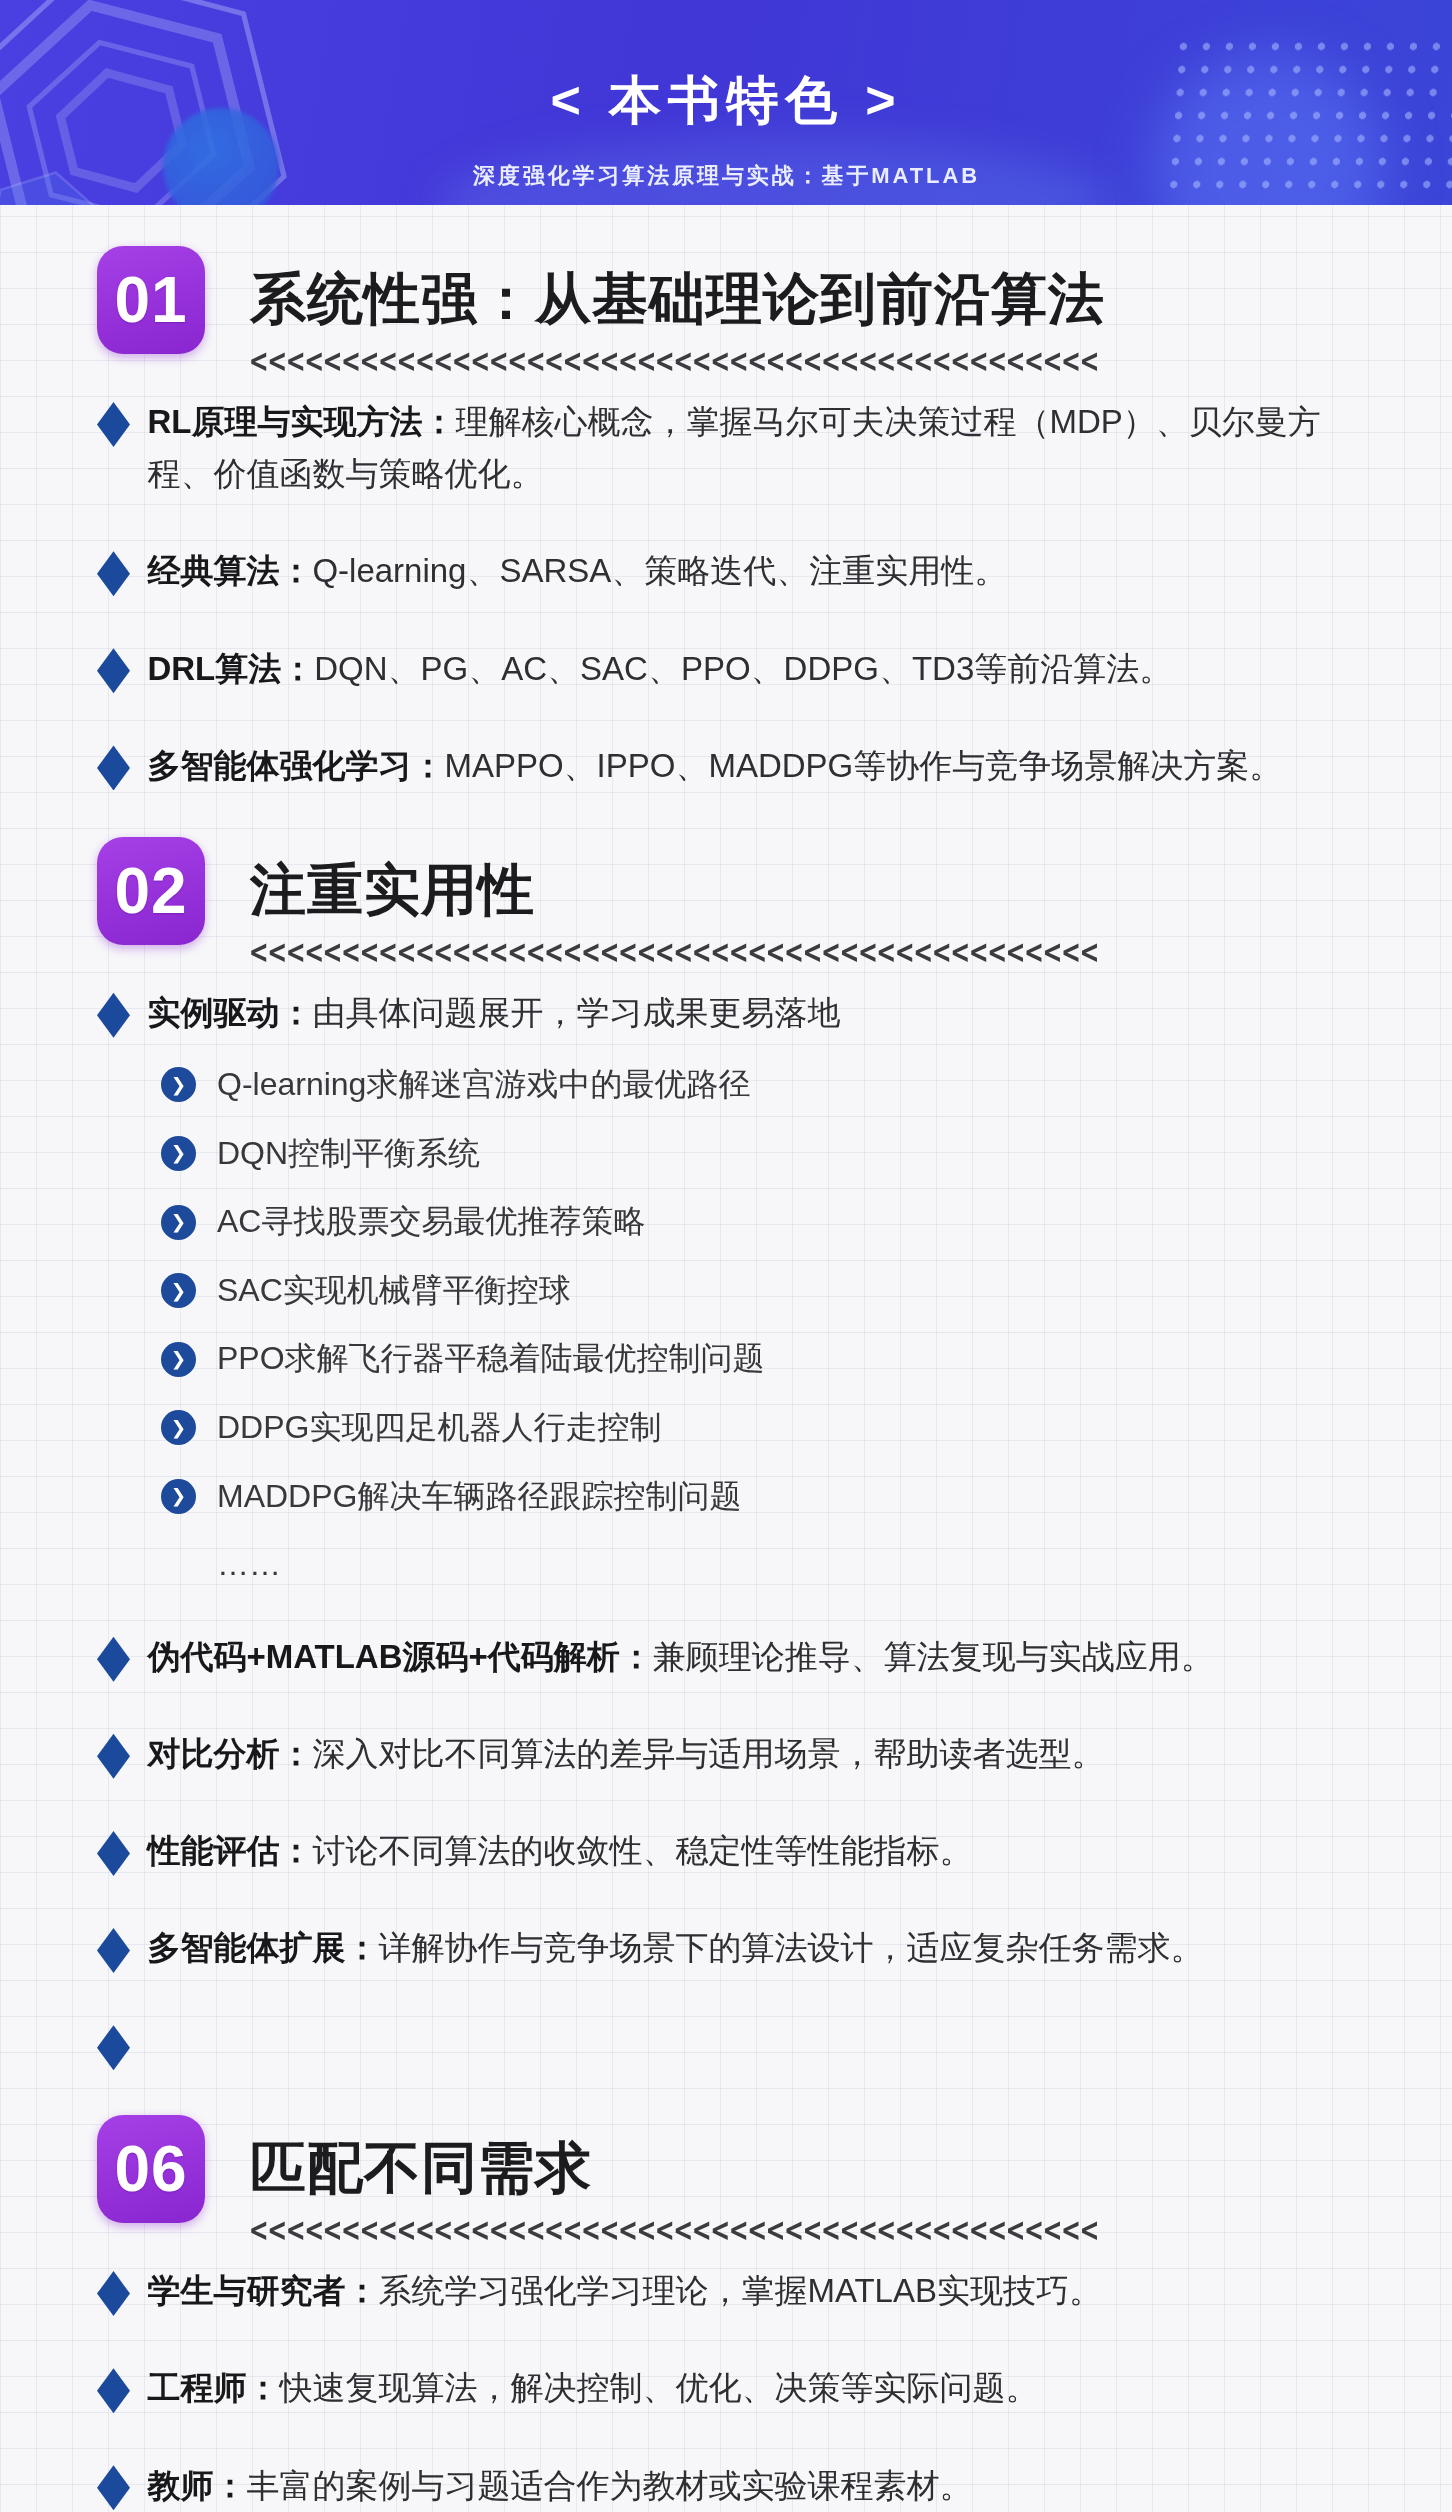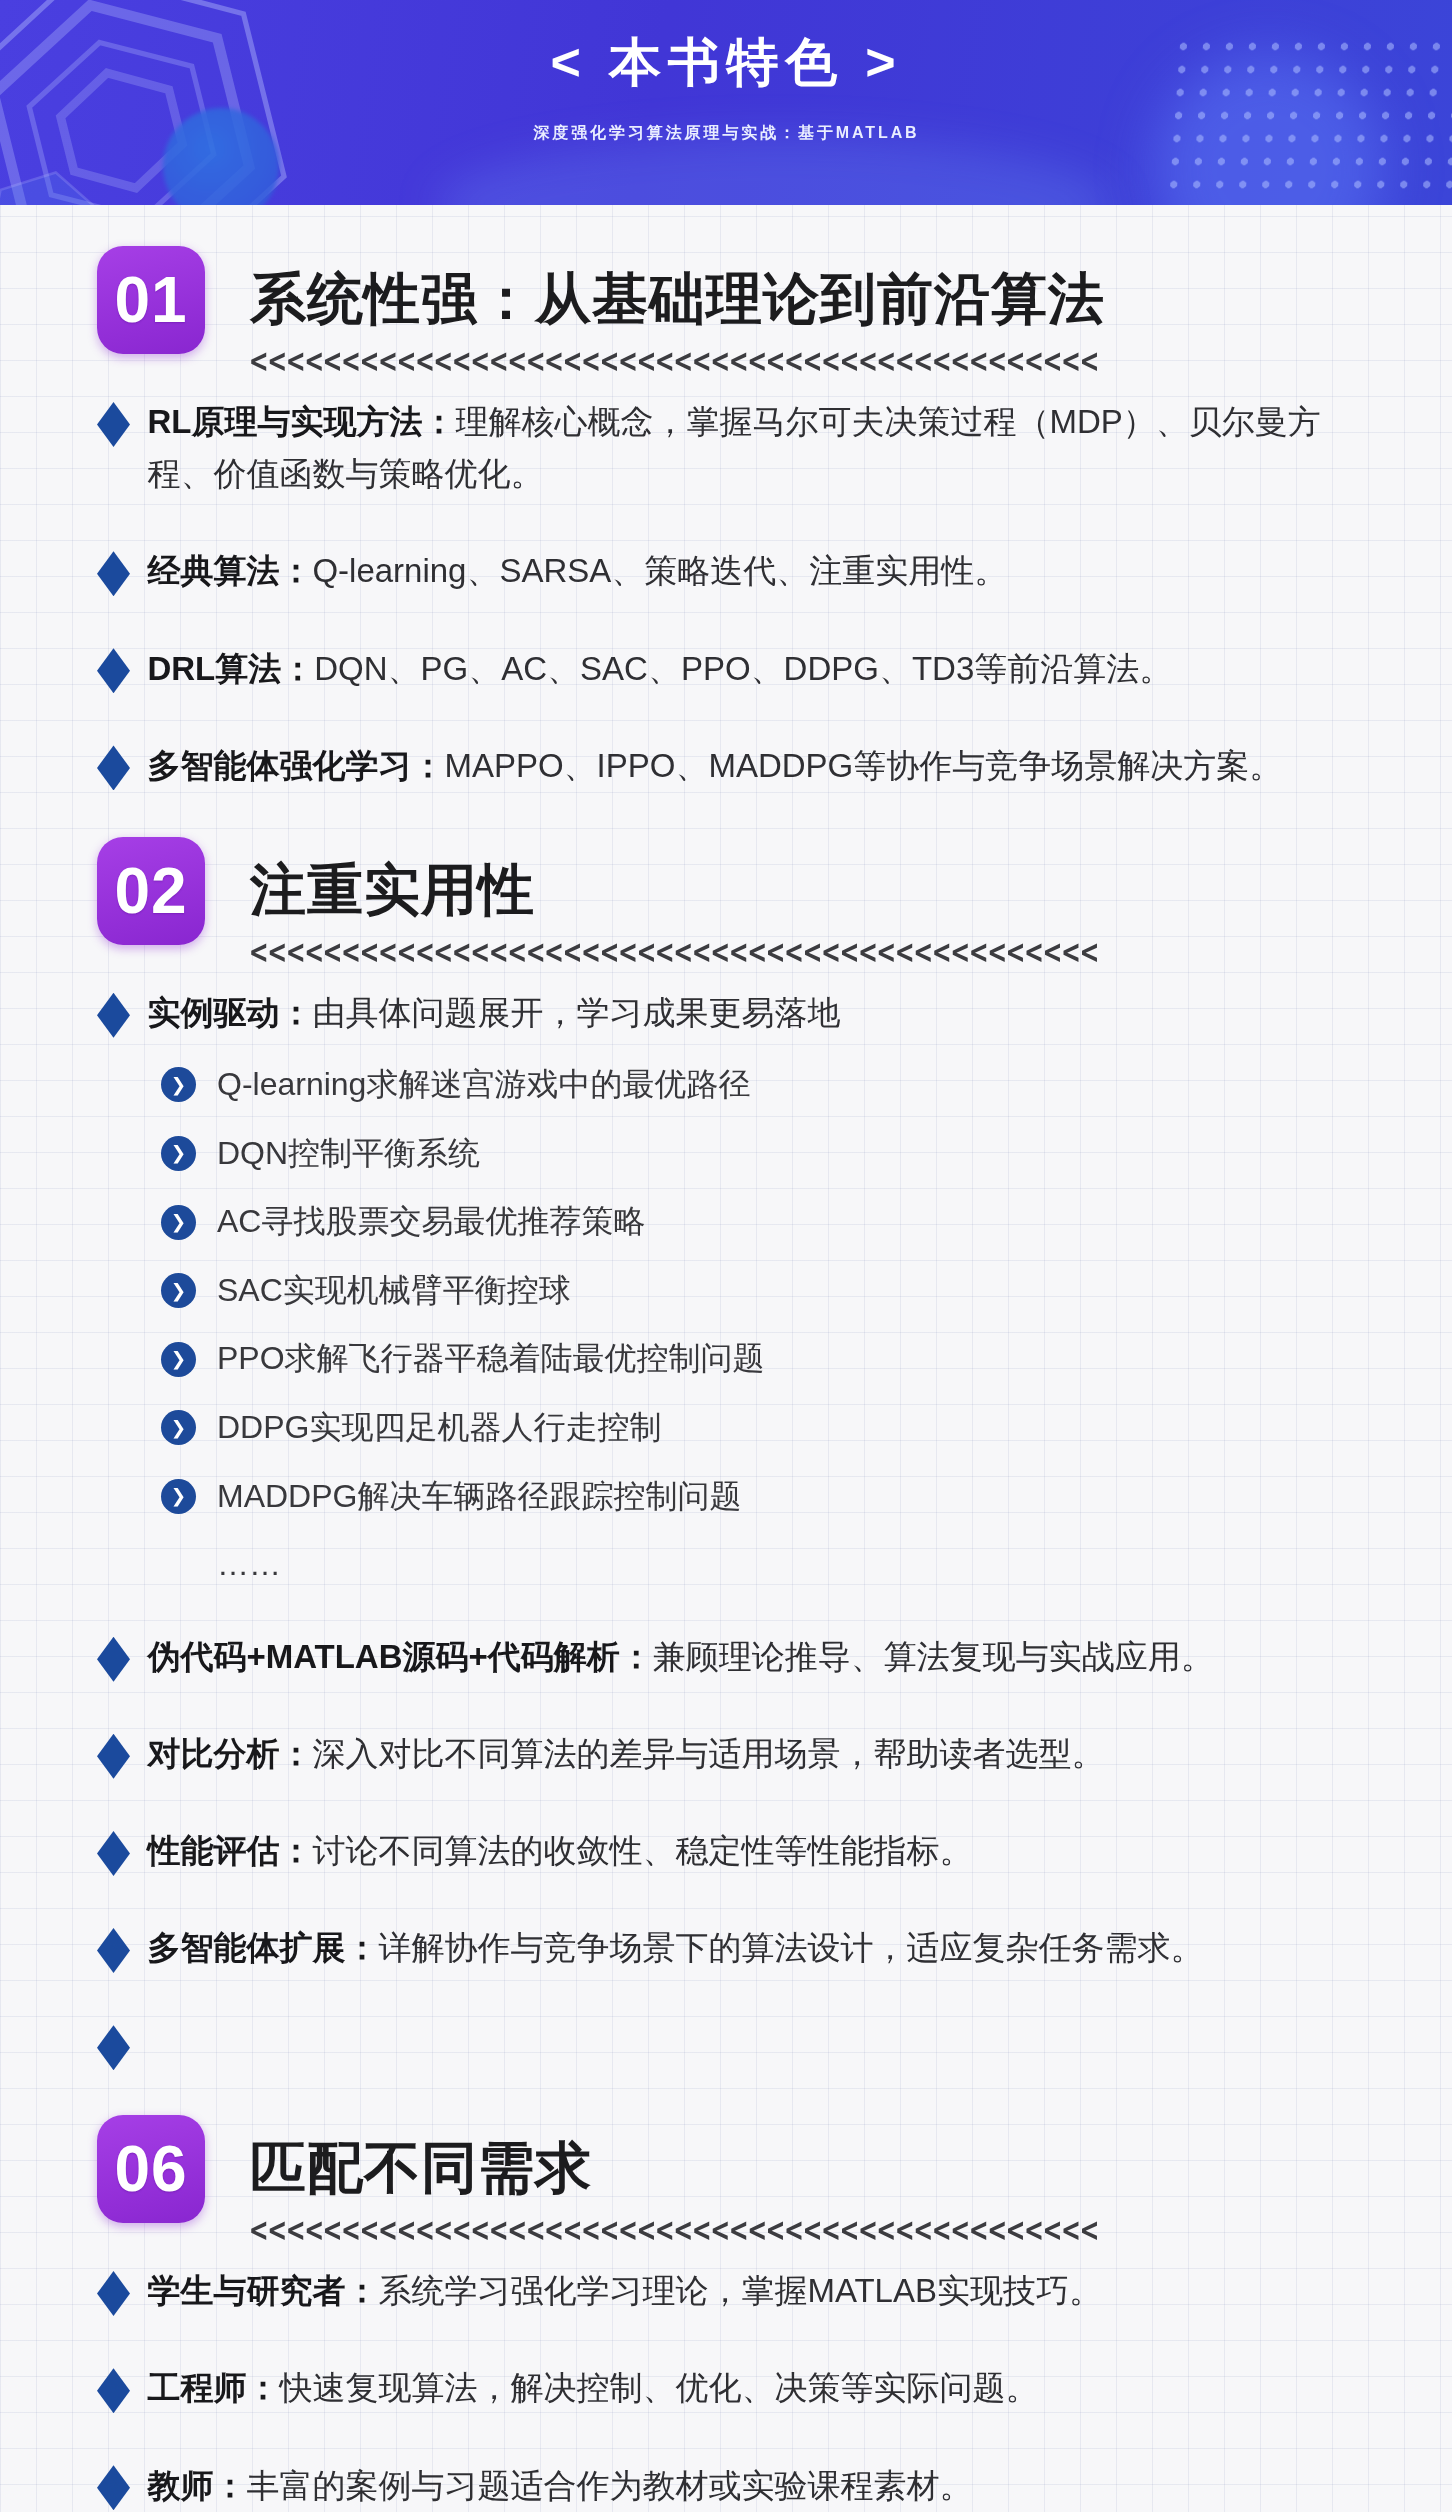--- a/index.html
+++ b/index.html
@@ -48,27 +48,27 @@
     background-image:radial-gradient(rgba(172,188,255,.55) 3.4px, transparent 3.9px);
     background-size:23px 23px;
     transform:skewX(-4deg);
   }
   .wave{
     position:absolute;left:30%;bottom:-68px;width:678px;height:136px;border-radius:50%;
     background:rgba(120,170,255,.20);filter:blur(21px);
   }
   .banner-title{
     position:relative;
-    margin:0;padding-top:28px;
+    margin:0;padding-top:66px;
     font-size:52px;font-weight:bold;letter-spacing:6.8px;
   }
   .banner-subtitle{
     position:relative;
     margin:25px 0 0 0;
-    font-size:16px;font-weight:bold;letter-spacing:2.9px;color:#e9edff;
+    font-size:22px;font-weight:bold;letter-spacing:2.9px;color:#e9edff;
   }
 
   
   .content{padding:41px 77px 0 97px;}
   .section{margin-bottom:17.4px;}
   .sec-head{display:flex;align-items:flex-start;margin-bottom:23px;}
   .badge{
     flex:0 0 auto;
     width:108px;height:108px;border-radius:26px;
     background:linear-gradient(165deg,#a63fe6 0%,#8926d0 100%);

